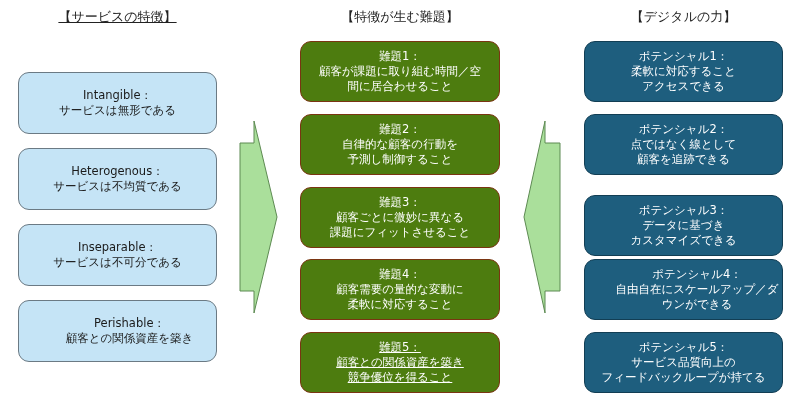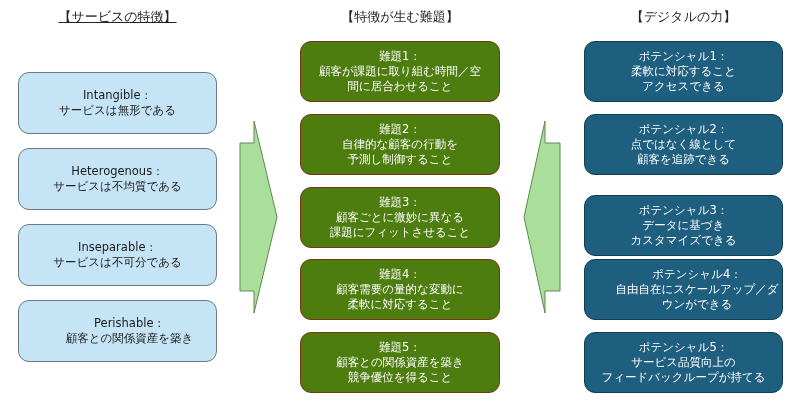--- a/index.html
+++ b/index.html
@@ -122,21 +122,21 @@
   <div class="box challenge" style="top:187px;">
     <span>難題3：</span>
     <span>顧客ごとに微妙に異なる</span>
     <span>課題にフィットさせること</span>
   </div>
   <div class="box challenge" style="top:259px;">
     <span>難題4：</span>
     <span>顧客需要の量的な変動に</span>
     <span>柔軟に対応すること</span>
   </div>
-  <div class="box challenge" style="top:332px;">
+  <div class="box challenge" style="top:332px;text-decoration:underline;">
     <span>難題5：</span>
     <span>顧客との関係資産を築き</span>
     <span>競争優位を得ること</span>
   </div>
 </div>
 
 <div>
   <div class="box potential" style="top:41px;">
     <span>ポテンシャル1：</span>
     <span>柔軟に対応すること</span>

